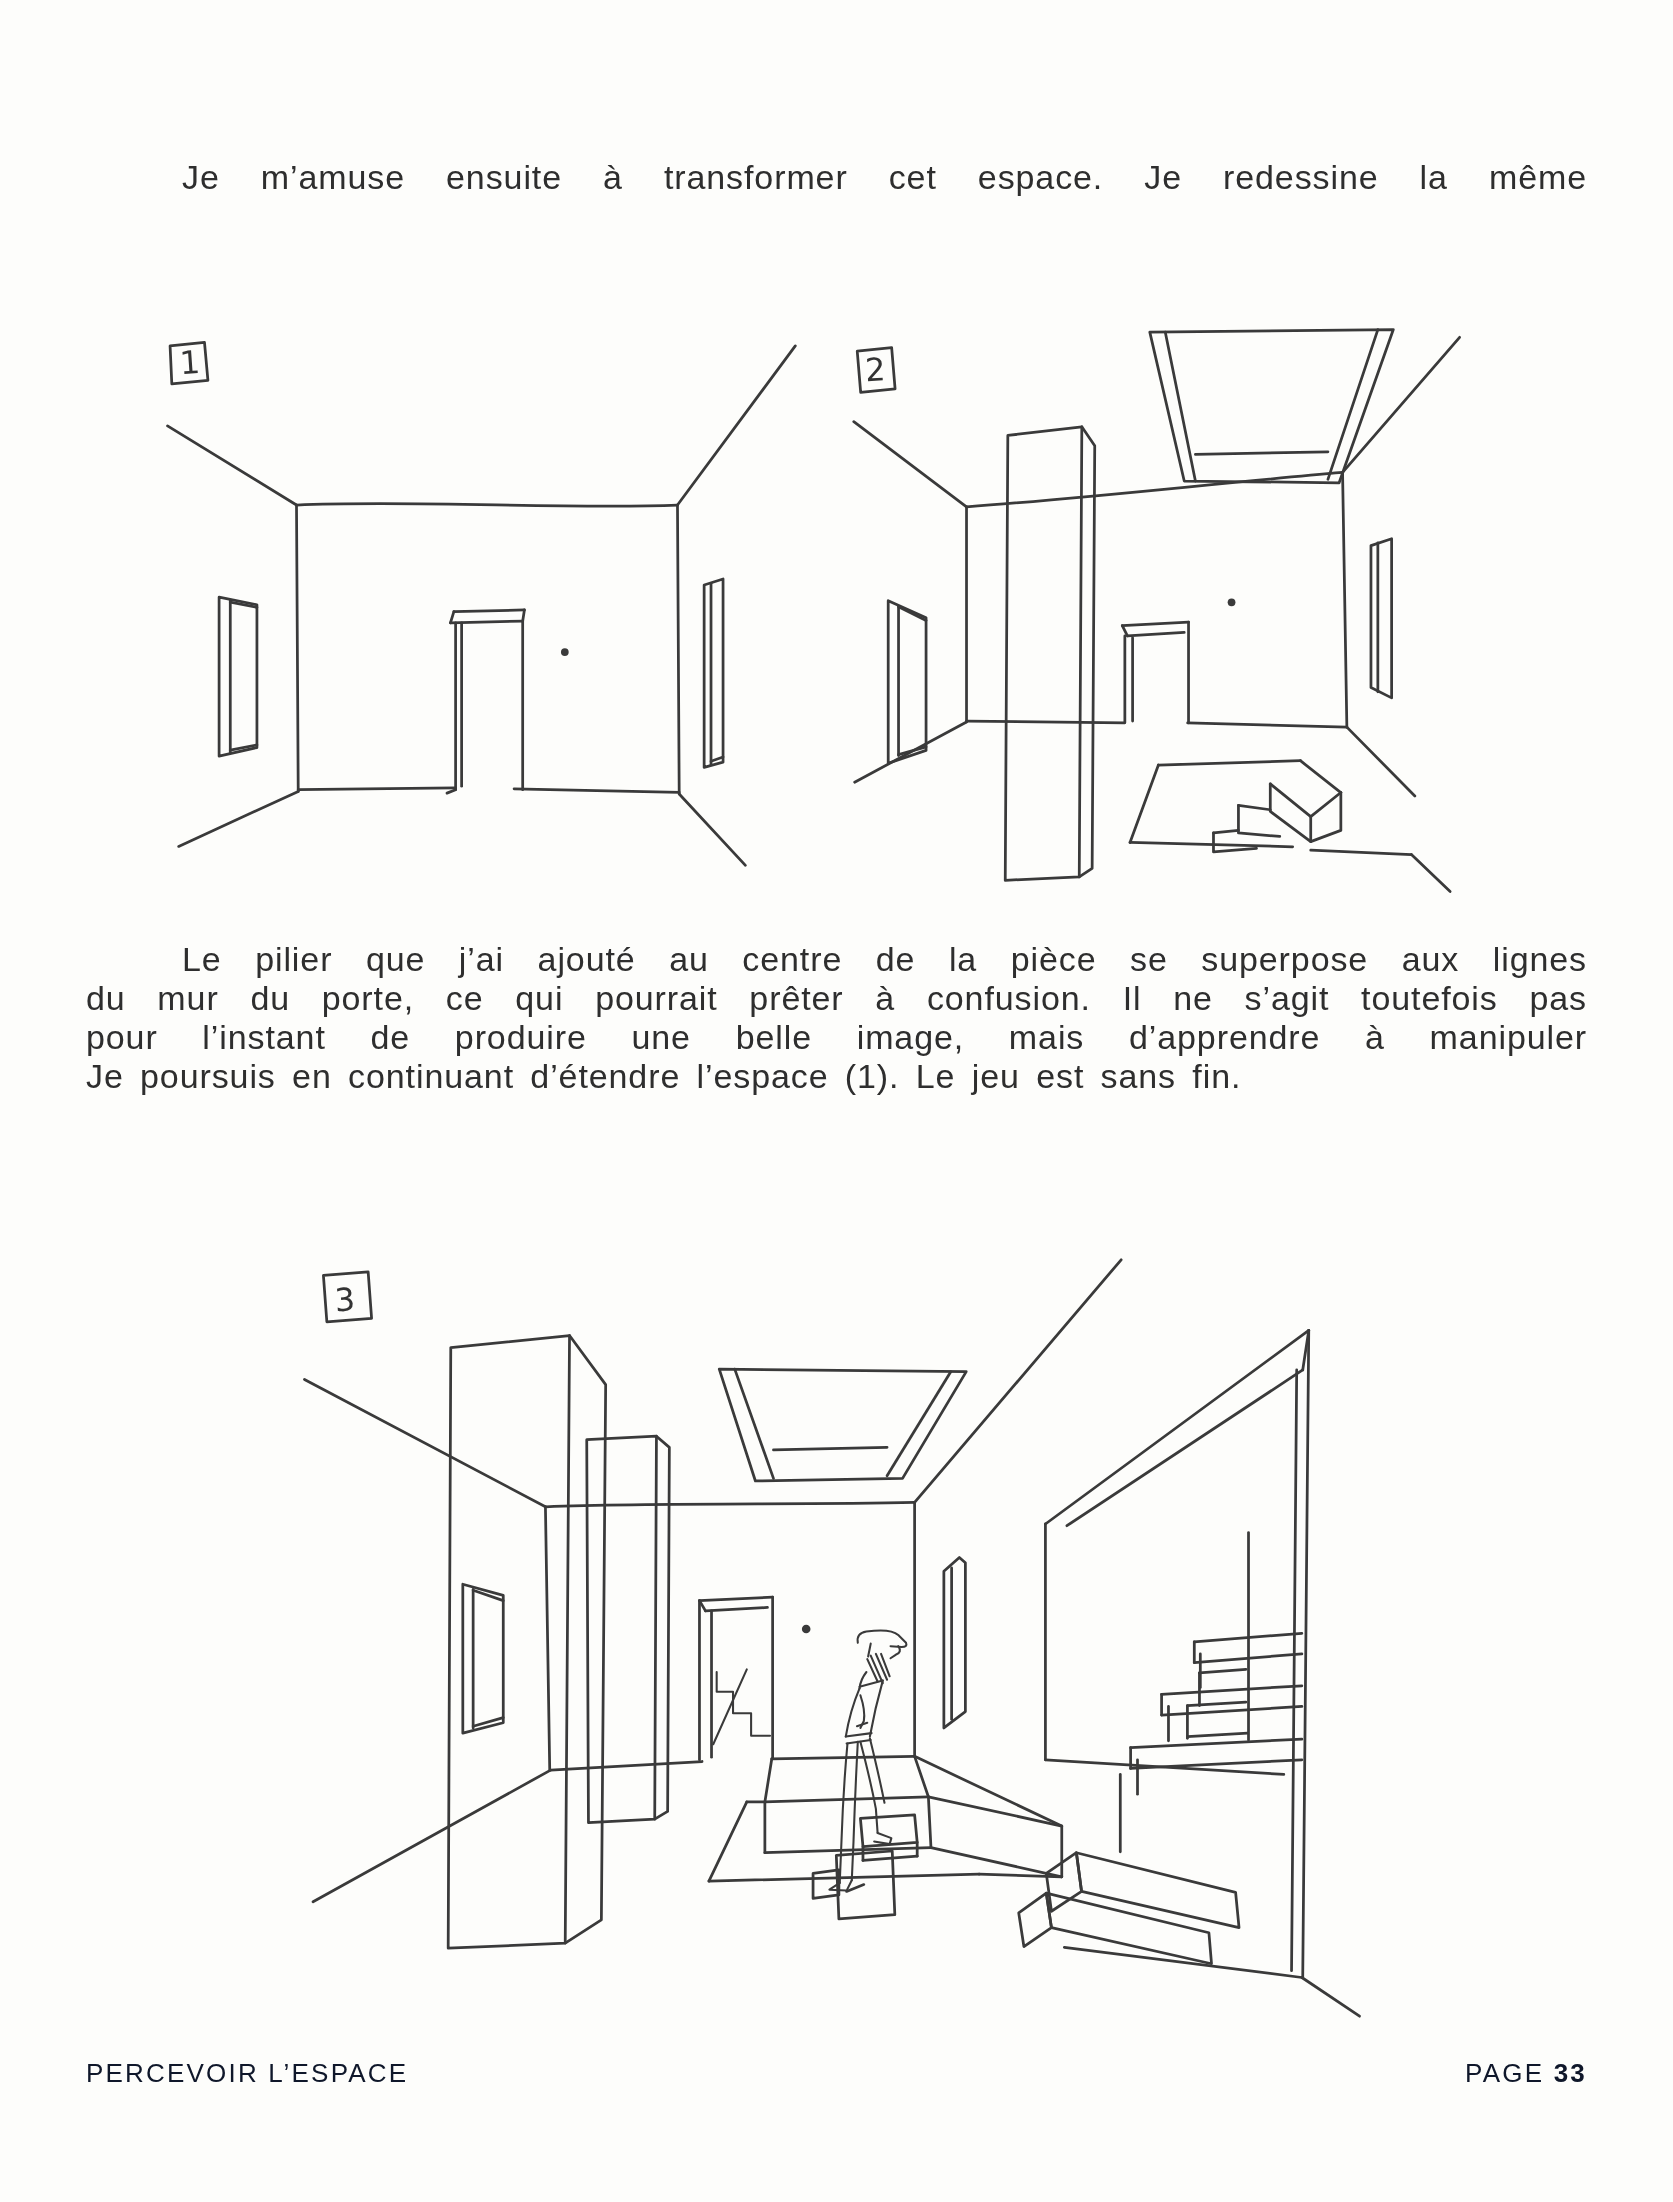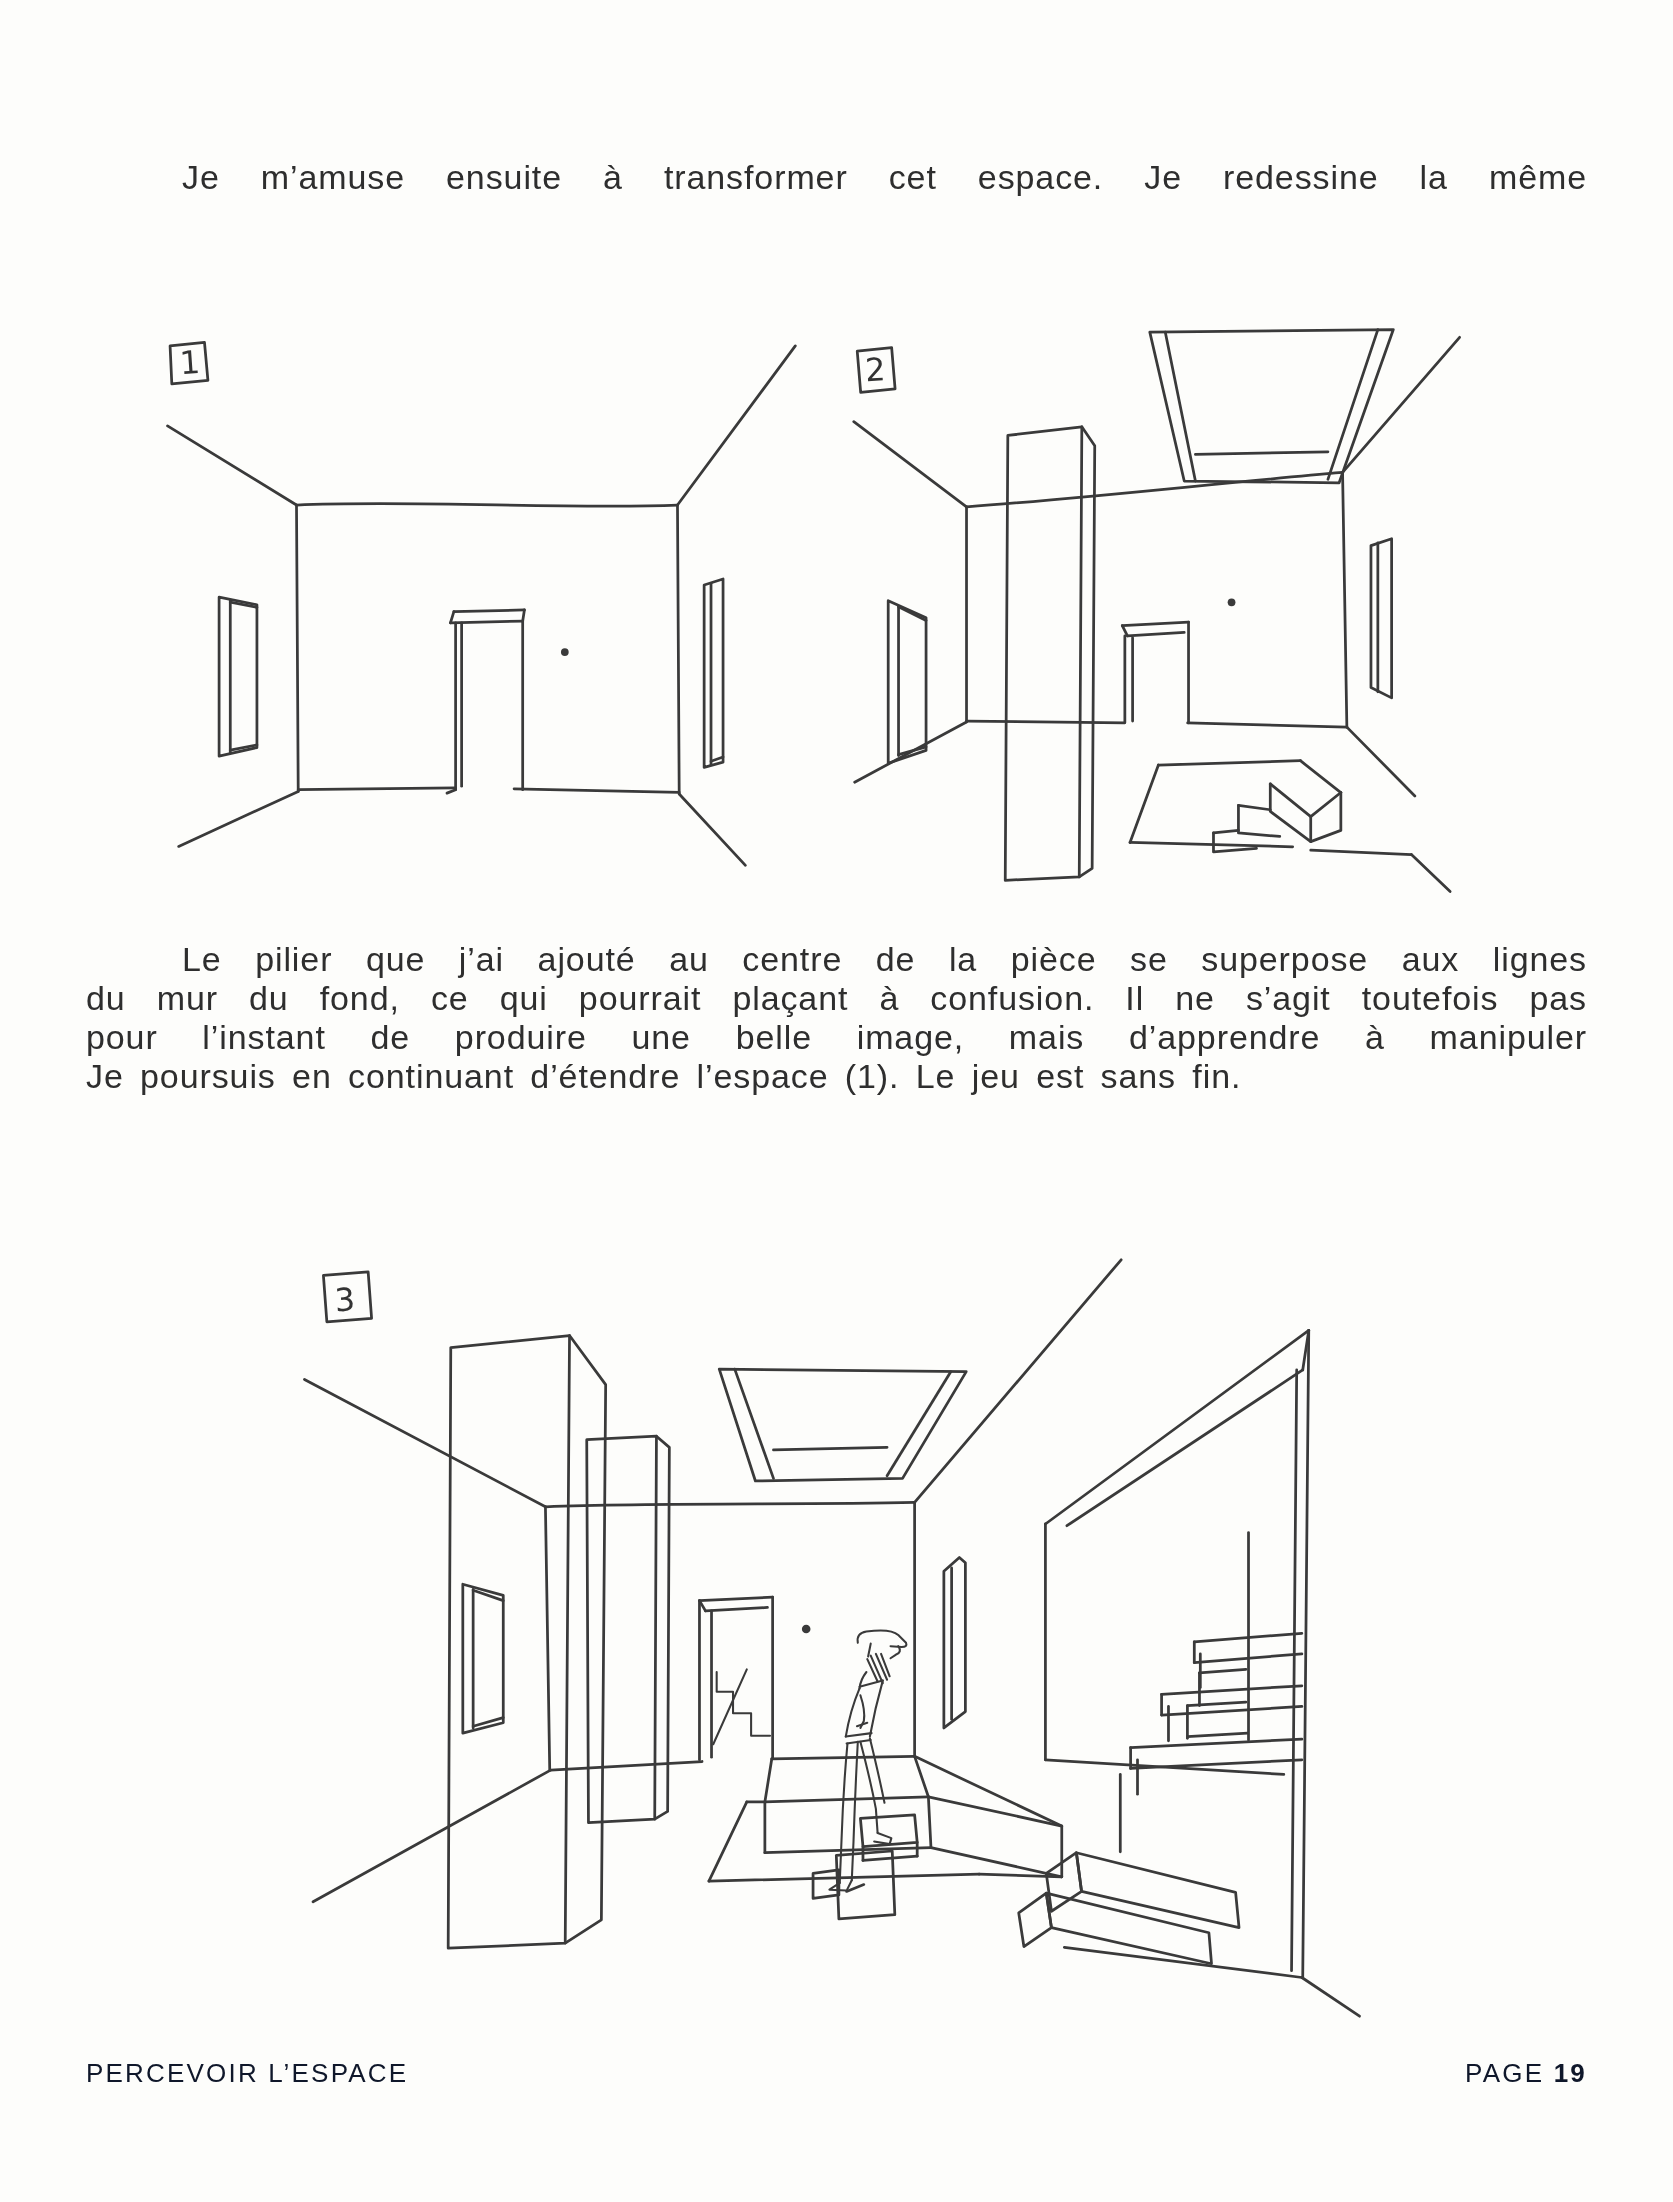--- a/index.html
+++ b/index.html
@@ -150,21 +150,21 @@
         <path d="M533,608 L650,613"></path>
         <path d="M650,613 L695,656"></path>
       </g>
       <circle class="dot" cx="441" cy="320" r="4.5"></circle>
       <text class="figlabel" x="16" y="63" transform="rotate(-3 16 63)">2</text>
     </svg>
   </div>
 
   <div class="para" style="top:940px;">
     <span class="line first">Le pilier que j’ai ajouté au centre de la pièce se superpose aux lignes</span>
-    <span class="line">du mur du fond, ce qui pourrait plaçant à confusion. Il ne s’agit toutefois pas</span>
+    <span class="line">du mur du porte, ce qui pourrait prêter à confusion. Il ne s’agit toutefois pas</span>
     <span class="line">pour l’instant de produire une belle image, mais d’apprendre à manipuler</span>
     <span class="line last">Je poursuis en continuant d’étendre l’espace (1). Le jeu est sans fin.</span>
   </div>
 
   <div class="drawing" style="left:258px; top:1239px;">
     <svg width="1222" height="792" viewBox="0 0 1420 920">
       <g class="sk">
 
         <path d="M76,42 L128,38 L132,92 L80,96 Z"></path>
 
@@ -310,17 +310,17 @@
         <path d="M711,580 Q722,625 728,655"></path>
         <path d="M720,690 L736,696 L734,703 L716,700"></path>
       </g>
       <circle class="dot" cx="637" cy="453" r="5"></circle>
       <text class="figlabel" x="90" y="84" transform="rotate(-4 90 84)">3</text>
     </svg>
   </div>
 
   <div class="footer">
     <span>PERCEVOIR L’ESPACE</span>
-    <span class="right"><span>PAGE</span>&nbsp;<b>19</b></span>
+    <span class="right"><span>PAGE</span>&nbsp;<b>33</b></span>
   </div>
 
 </div>
 
 
 </body></html>

